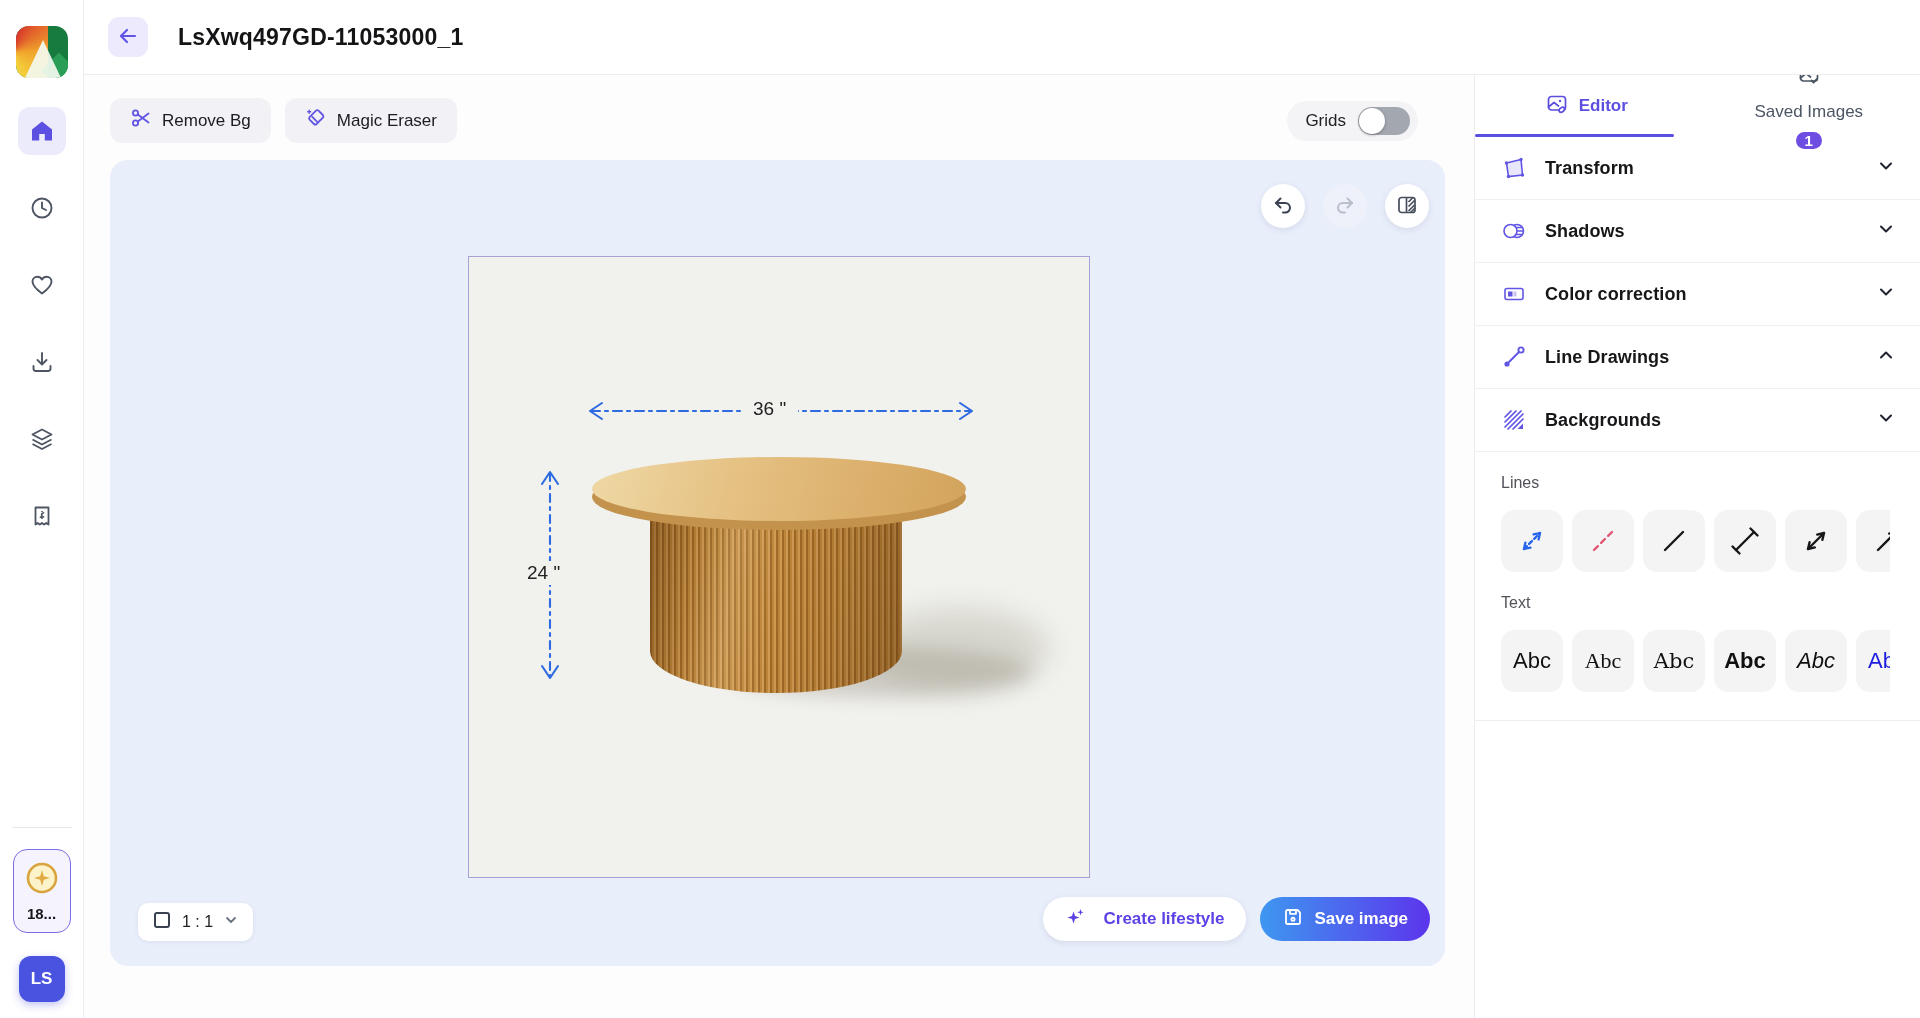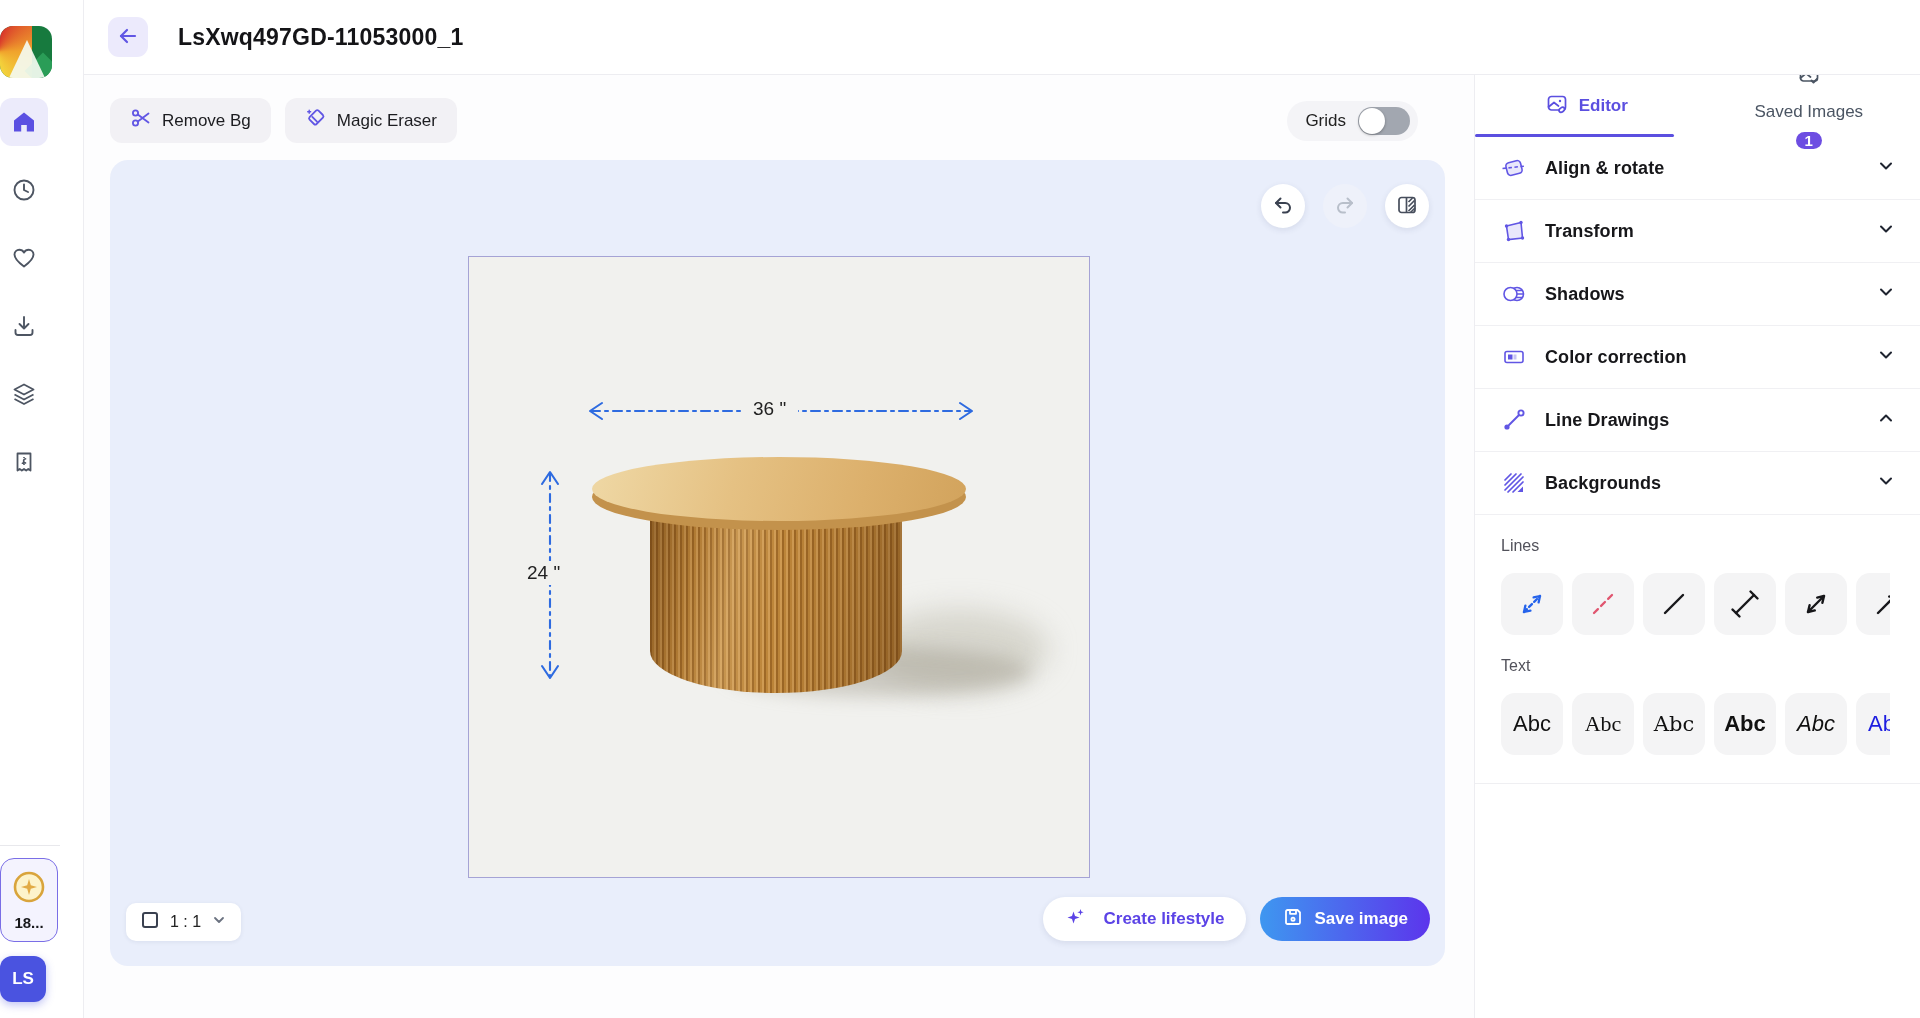--- a/index.html
+++ b/index.html
@@ -2,21 +2,21 @@
 <html><head>
 <meta charset="utf-8">
 <style>
   * { margin:0; padding:0; box-sizing:border-box; }
   html,body { width:1920px; height:1018px; overflow:hidden; background:#fff;
               font-family:"Liberation Sans", sans-serif; color:#17171a; }
   .app { display:flex; width:100%; height:100%; }
 
   
   .rail { width:84px; height:100%; background:#fff; border-right:1px solid #ededf1;
-          display:flex; flex-direction:column; flex-shrink:0; position:relative; }
+          display:flex; flex-direction:column; align-items:center; flex-shrink:0; position:relative;gap:9px; }
   .logo { width:52px; height:52px; border-radius:13px; margin-top:26px; position:relative;
           background:#177a3e; overflow:hidden; }
   .logo .rays { position:absolute; left:-8px; top:-6px; width:40px; height:64px;
           background:conic-gradient(from 160deg at 10% 50%, #f3d23c, #f0a32c, #e8622a, #d8342b, #f0a32c, #f3d23c); }
   .logo .prism { position:absolute; left:8px; bottom:-2px; width:0; height:0;
           border-left:19px solid transparent; border-right:19px solid transparent;
           border-bottom:40px solid rgba(244,250,240,.92); }
   .logo .prism2 { position:absolute; right:-4px; bottom:-6px; width:26px; height:26px;
           background:#2ea35c; transform:rotate(45deg); opacity:.85; }
   .rail-btn { width:48px; height:48px; border-radius:12px; display:flex; align-items:center;
@@ -85,21 +85,21 @@
   .table-top { position:absolute; left:123px; top:200px; width:374px; height:64px; border-radius:50%;
           background:linear-gradient(105deg, #eed6a2 4%, #e5c183 38%, #dcb06c 72%, #d2a35c 100%); }
 
   
   .dims { position:absolute; left:0; top:0; width:622px; height:622px; }
   .dim-label { position:absolute; background:#f1f1ee; color:#222; font-size:19px;
           padding:1px 12px; white-space:nowrap; }
   .dim-label.w { left:272px; top:140px; }
   .dim-label.h { left:46px; top:304px; }
 
-  .aspect-btn { position:absolute; left:16px; bottom:25px; height:38px; border-radius:10px;
+  .aspect-btn { position:absolute; left:28px; bottom:25px; height:38px; border-radius:10px;
           background:#fff; border:none; display:flex; align-items:center; gap:10px; padding:0 14px;
           font-size:16px; color:#222; cursor:pointer; box-shadow:0 1px 4px rgba(40,50,90,.08);
           font-family:inherit; }
   .canvas-cta { position:absolute; right:15px; bottom:25px; display:flex; gap:14px; }
   .lifestyle-btn { height:44px; border-radius:22px; background:#fff; border:none; display:flex;
           align-items:center; gap:16px; padding:0 22px; font-size:17px; font-weight:600;
           color:#5b43e6; cursor:pointer; box-shadow:0 2px 6px rgba(40,50,90,.10); font-family:inherit; }
   .save-btn { height:44px; border-radius:22px; border:none; display:flex; align-items:center; gap:10px;
           padding:0 22px; font-size:17px; font-weight:600; color:#fff; cursor:pointer;
           background:linear-gradient(90deg,#3e97f0,#5c35ec); font-family:inherit; }
@@ -370,36 +370,20 @@
                   <path d="M3.5 15 L9 10.5 L13.5 14"></path>
                   <circle cx="15" cy="9" r="1.2" fill="#4b5563" stroke="none"></circle>
                   <path d="M14.5 17.5 l2 2 l3.5 -3.5" stroke-width="1.9"></path>
                 </svg>
             </span>
             <span>Saved Images</span>
             <span class="badge">1</span>
           </div>
         </div>
 
-        <div class="section-row">
-          <span class="sec-icon">
-            <svg width="26" height="26" viewBox="0 0 26 26" fill="none" stroke="#6156e4" stroke-width="1.6">
-                <g transform="rotate(-14 13 13)">
-                  <rect x="5.5" y="6.5" width="15" height="13" rx="3.5" fill="#e9e7fb"></rect>
-                </g>
-                <line x1="1.5" y1="13.5" x2="24.5" y2="11" stroke-dasharray="3.5 2.5"></line>
-              </svg>
-          </span>
-          <span class="section-label">Align &amp; rotate</span>
-          <span>
-            <svg width="20" height="20" viewBox="0 0 20 20" fill="none" stroke="#1f2430" stroke-width="2" stroke-linecap="round" stroke-linejoin="round">
-                <path d="M5 7.5 L10 12.5 L15 7.5"></path>
-              </svg>
-          </span>
-        </div>
 
         <div class="section-row">
           <span class="sec-icon">
             <svg width="26" height="26" viewBox="0 0 26 26" fill="none" stroke="#6156e4" stroke-width="1.6">
                 <polygon points="5.5,8 20,4.5 21.5,20 7.5,21.5" fill="#e9e7fb"></polygon>
                 <g fill="#6156e4" stroke="none">
                   <circle cx="5.5" cy="8" r="1.7"></circle>
                   <circle cx="20" cy="4.5" r="1.7"></circle>
                   <circle cx="21.5" cy="20" r="1.7"></circle>
                   <circle cx="7.5" cy="21.5" r="1.7"></circle>

